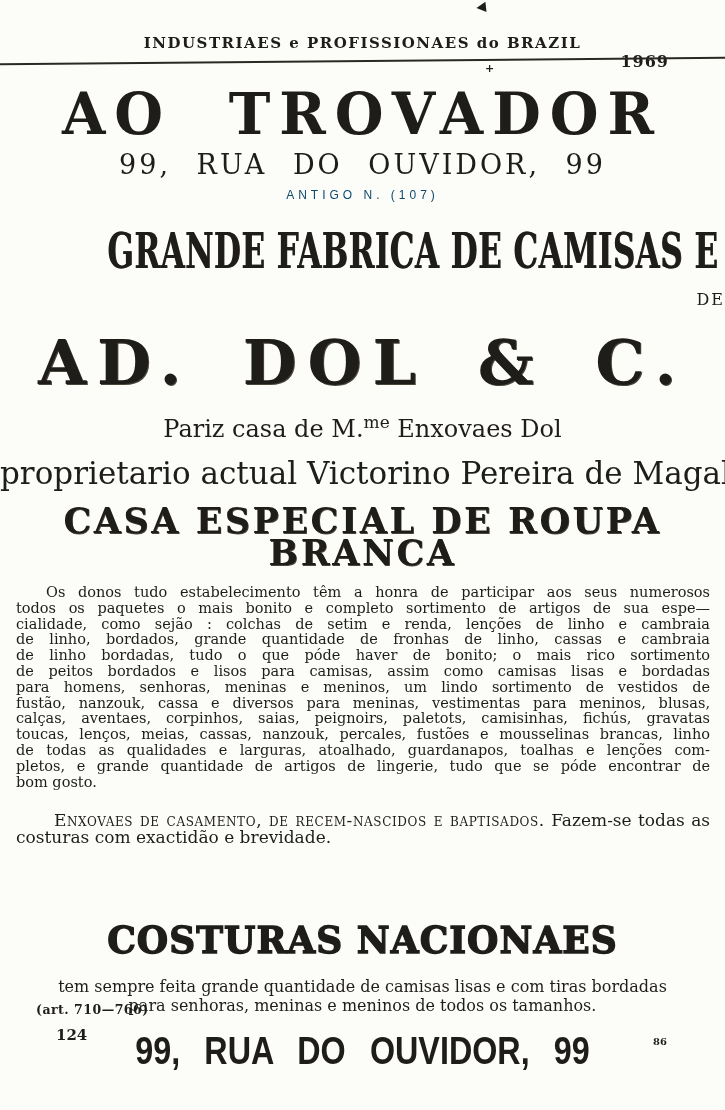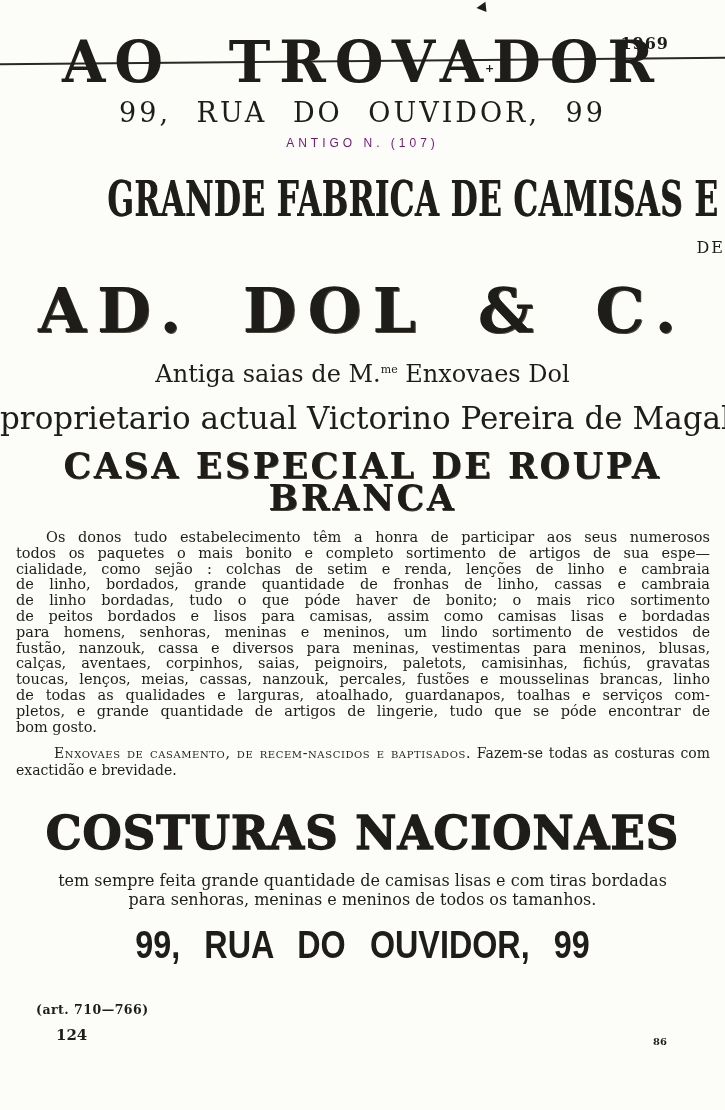--- a/index.html
+++ b/index.html
@@ -4,69 +4,69 @@
 <style>
   html,body { margin:0; padding:0; background:#888; }
   .page {
     position:relative; width:725px; height:1110px; margin:0 auto;
     background:#fcfcf9; color:#1f1d19; overflow:hidden;
     font-family:"DejaVu Serif","Liberation Serif",serif;
   }
   
   .journal-header { padding-top:34px; text-align:center;
     font-weight:bold; font-size:15px; letter-spacing:1.5px; }
-  .page-number { position:absolute; top:34px; right:56px;
+  .page-number { position:absolute; top:52px; right:56px;
     font-weight:bold; font-size:16px; letter-spacing:1px; }
   .header-rule { position:absolute; left:-4px; right:-4px; top:60px;
     border-top:2.5px solid #2a2822; transform:rotate(-0.5deg); }
   .ornament-top { position:absolute; left:478px; top:4px; width:0; height:0;
     border-left:6px solid transparent; border-right:5px solid transparent;
     border-top:9px solid #1f1d19; transform:rotate(-35deg); }
   .ornament-cross { position:absolute; left:485px; top:62px;
     font-size:11px; font-weight:bold; }
   
   .store-name { margin-top:30px; text-align:center; font-weight:bold;
     font-size:56px; line-height:62px; letter-spacing:9px; word-spacing:28px;
     transform:scaleY(1.05); }
   .store-address { margin-top:6px; text-align:center; font-size:27px;
     line-height:30px; letter-spacing:3px; word-spacing:14px; }
   .store-old-number { margin-top:8px; text-align:center;
     font-family:"Liberation Sans",sans-serif; font-size:12px;
-    letter-spacing:4px; color:#701a75; }
+    letter-spacing:4px; color:#0c4a6e; }
   
   .banner-heading { margin-top:26px; text-align:center; line-height:46px; }
   .banner-heading span { display:inline-block; white-space:nowrap;
     font-weight:bold; font-size:37px; letter-spacing:0.5px;
     transform:scale(0.84,1.3); transform-origin:center;
     text-shadow:0.6px 0 0 #3a372f; }
   .banner-connector { margin-top:10px; text-align:right; font-size:16px;
     letter-spacing:2px; line-height:16px;padding-left:34px; }
   .firm-name { margin-top:16px; text-align:center; font-weight:bold;
     font-size:62px; line-height:78px; letter-spacing:11px; word-spacing:18px;
     text-shadow:1px 1px 0 #4a463c; }
   .former-house { margin-top:6px; text-align:center; font-size:24px;
     line-height:28px; }
-  .former-house sup { font-size:11px; }
+  .former-house sup { font-size:17px; }
   .proprietor { margin-top:12px; text-align:center; font-size:31px;
     line-height:36px; white-space:nowrap; }
   .specialty { margin-top:14px; text-align:center; font-weight:bold;
     font-size:35px; line-height:32px; letter-spacing:2.5px;
     text-shadow:0.6px 0.6px 0 #4a463c; }
   
   .main-paragraph { margin:16px 15px 0 16px; font-size:14.5px;
     line-height:15.8px; }
   .par-line { text-align:justify; text-align-last:justify; }
   .par-line:first-child { text-indent:30px; }
   .par-line:last-child { text-align-last:left; }
-  .enxovaes { margin:10px 15px 0 16px; font-size:14px; line-height:16.5px;
+  .enxovaes { margin:22px 15px 0 16px; font-size:17px; line-height:16.5px;
     text-align:justify; text-indent:38px; }
   .enxovaes .smallcaps { font-variant:small-caps; letter-spacing:0.6px; }
   
-  .costuras-heading { margin-top:32px; text-align:center; font-weight:bold;
-    font-size:45px; line-height:48px; letter-spacing:1px;
+  .costuras-heading { margin-top:71px; text-align:center; font-weight:bold;
+    font-size:36px; line-height:48px; letter-spacing:1px;
     -webkit-text-stroke:1.3px #1f1d19; transform:scaleY(1.02); }
   .costuras-description { margin:13px auto 0; width:640px; text-align:center;
     font-size:16px; line-height:19px; }
   
   .footer-address { margin-top:16px; text-align:center;
     font-family:"Liberation Sans",sans-serif; font-weight:bold;
     font-size:34px; line-height:40px; word-spacing:16px;
     transform:scale(0.95,1.12); }
   .art-reference { position:absolute; left:36px; top:1002px; font-size:12.5px;
     font-weight:bold; letter-spacing:0.5px; }
@@ -75,52 +75,55 @@
   .page-mark { position:absolute; right:58px; top:1036px; font-size:10px;
     font-weight:bold; }
 </style>
 </head>
 <body>
 
 <div class="page">
 
   <span class="ornament-top"></span>
 
+  <div class="journal-header">
+    <span>INDUSTRIAES e PROFISSIONAES do BRAZIL</span>
+  </div>
   <div class="page-number">1969</div>
   <div class="header-rule"></div>
   <div class="ornament-cross">+</div>
 
   <div class="store-name">AO TROVADOR</div>
   <div class="store-address">99, RUA DO OUVIDOR, 99</div>
   <div class="store-old-number">ANTIGO N. (107)</div>
 
   <div class="banner-heading">
     <span>GRANDE FABRICA DE CAMISAS E CEROULAS SOBRE MEDIDA</span>
   </div>
   <div class="banner-connector">DE</div>
   <div class="firm-name">AD. DOL &amp; C.</div>
 
-  <div class="former-house"><span>Antiga saias de M.</span><sup>me</sup><span> Enxovaes Dol</span></div>
+  <div class="former-house"><span>Pariz casa de M.</span><sup>me</sup><span> Enxovaes Dol</span></div>
 
   <div class="proprietor"><span>proprietario actual Victorino Pereira de Magalhãe</span></div>
 
   <div class="specialty">CASA ESPECIAL DE ROUPA BRANCA</div>
 
   <div class="main-paragraph">
       <div class="par-line">Os donos tudo estabelecimento têm a honra de participar aos seus numerosos</div>
       <div class="par-line">todos os paquetes o mais bonito e completo sortimento de artigos de sua espe—</div>
       <div class="par-line">cialidade, como sejão : colchas de setim e renda, lenções de linho e cambraia</div>
       <div class="par-line">de linho, bordados, grande quantidade de fronhas de linho, cassas e cambraia</div>
       <div class="par-line">de linho bordadas, tudo o que póde haver de bonito; o mais rico sortimento</div>
       <div class="par-line">de peitos bordados e lisos para camisas, assim como camisas lisas e bordadas</div>
       <div class="par-line">para homens, senhoras, meninas e meninos, um lindo sortimento de vestidos de</div>
       <div class="par-line">fustão, nanzouk, cassa e diversos para meninas, vestimentas para meninos, blusas,</div>
       <div class="par-line">calças, aventaes, corpinhos, saias, peignoirs, paletots, camisinhas, fichús, gravatas</div>
       <div class="par-line">toucas, lenços, meias, cassas, nanzouk, percales, fustões e mousselinas brancas, linho</div>
-      <div class="par-line">de todas as qualidades e larguras, atoalhado, guardanapos, toalhas e serviços com-</div>
+      <div class="par-line">de todas as qualidades e larguras, atoalhado, guardanapos, toalhas e lenções com-</div>
       <div class="par-line">pletos, e grande quantidade de artigos de lingerie, tudo que se póde encontrar de</div>
       <div class="par-line">bom gosto.</div>
     </div>
 
   <div class="enxovaes"><span class="smallcaps">Enxovaes de casamento, de recem-nascidos e baptisados.</span><span> Fazem-se todas as costuras com exactidão e brevidade.</span></div>
 
   <div class="costuras-heading">COSTURAS NACIONAES</div>
   <div class="costuras-description">tem sempre feita grande quantidade de camisas lisas e com tiras bordadas para senhoras, meninas e meninos de todos os tamanhos.</div>
 
   <div class="footer-address">99, RUA DO OUVIDOR, 99</div>

